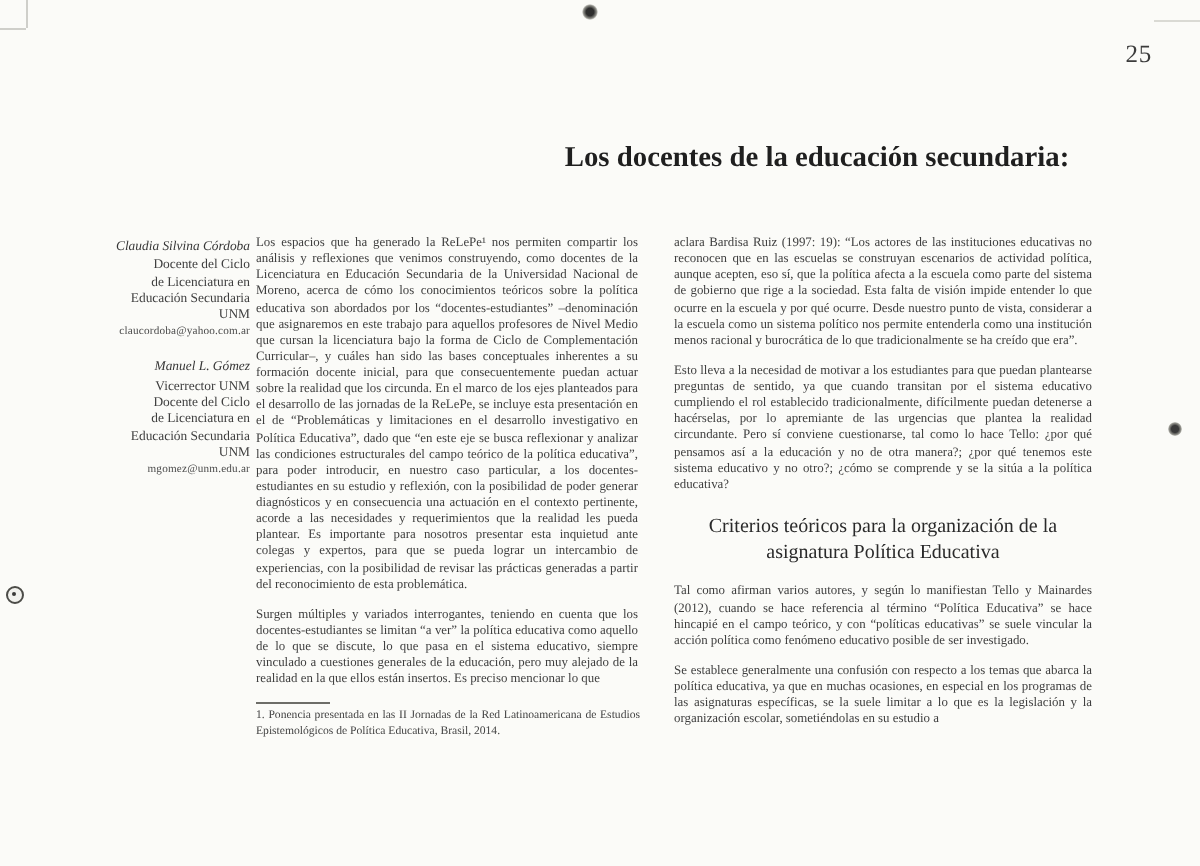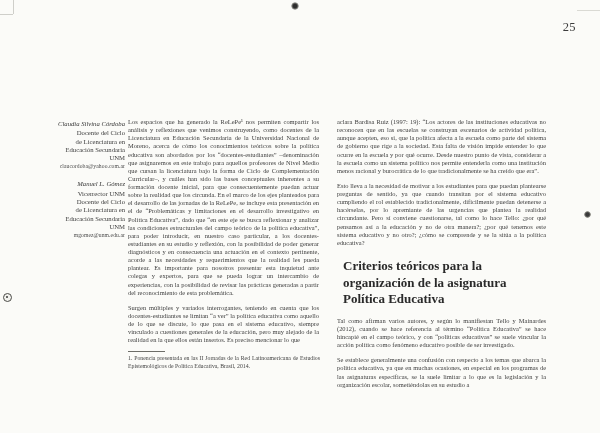--- a/index.html
+++ b/index.html
@@ -32,21 +32,21 @@
     color:#3e3e3e;font-size:6.7px;line-height:1.24;}
   .author{margin-bottom:10px;}
   .author-name{font-style:italic;color:#363636;margin-bottom:1px;}
   .author-role{display:block;}
   .author-email{font-size:5.6px;color:#4a4a4a;margin-top:1px;letter-spacing:.1px;}
 
   .col{position:absolute;top:118px;}
   .col-left{left:128px;width:191px;}
   .col-right{left:337px;width:209px;}
   .col p{margin:0 0 7px 0;font-size:6.45px;line-height:1.26;text-align:justify;color:#3e3e3e;}
-  .section-heading{font-weight:bold;font-size:13px;line-height:1.28;text-align:left;
+  .section-heading{font-weight:normal;font-size:10px;line-height:1.28;text-align:center;
     margin:11px 0 9px 0;color:#2a2a2a;padding:0 6px;}
 
   .footnote{position:absolute;left:128px;top:351px;width:192px;color:#434343;}
   .footnote-rule{width:37px;height:0;border-top:1px solid #6d6d68;margin-bottom:3px;}
   .footnote-text{font-size:5.8px;line-height:1.32;text-align:justify;}
 </style>
 </head>
 <body>
 
 <div class="page">
@@ -54,20 +54,21 @@
   <div class="corner-mark-v"></div>
   <div class="corner-mark-h"></div>
   <div class="edge-top-right"></div>
   <div class="dot-top"></div>
   <div class="dot-right"></div>
   <div class="ornament-left"></div>
 
   <div class="page-number">25</div>
 
   <div class="article-title">
+    <div>Los docentes de la educación secundaria:</div>
   </div>
 
   <div class="authors">
     <div class="author">
       <div class="author-name">Claudia Silvina Córdoba</div>
       <span class="author-role">Docente del Ciclo</span>
       <span class="author-role">de Licenciatura en</span>
       <span class="author-role">Educación Secundaria</span>
       <span class="author-role">UNM</span>
       <div class="author-email">claucordoba@yahoo.com.ar</div>

